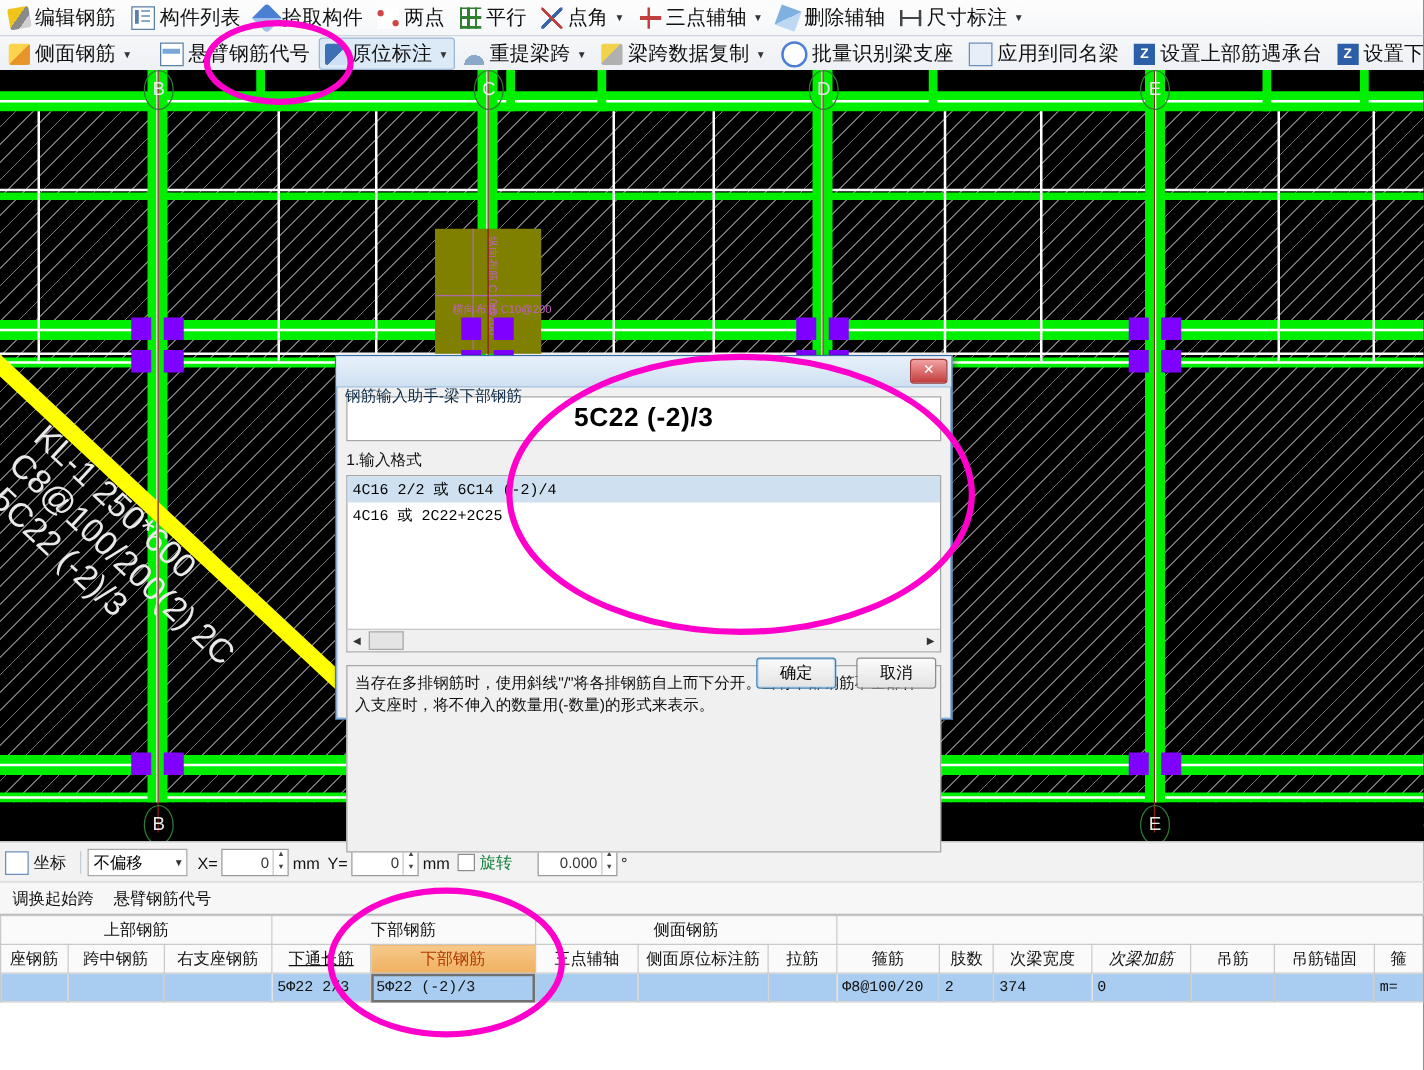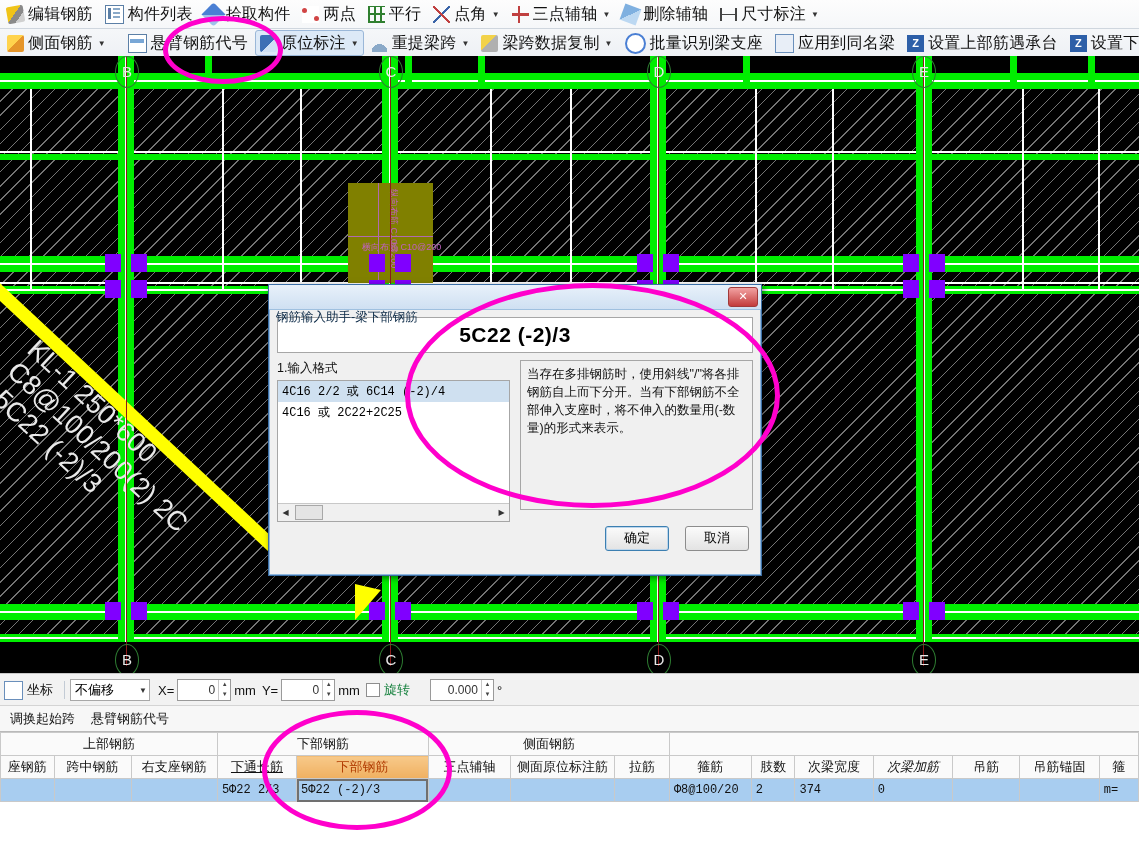--- a/index.html
+++ b/index.html
@@ -84,21 +84,21 @@
     background:#f0f0f0;border:1px solid #3a6ea5;
     box-shadow:0 0 0 1px #8fb6dd inset,2px 2px 6px rgba(0,0,0,.5);}
   .dlgbar{height:24px;background:linear-gradient(#e8f1fa,#cfe0f2);
     border-bottom:1px solid #9fc0df;display:flex;align-items:center;padding:0 3px 0 7px;}
   .dlgtitle{flex:1;font-size:12.5px;color:#0c2a47;margin-top:40px;}
   .dlgclose{width:28px;height:18px;border:1px solid #a03a3a;border-radius:3px;
     background:linear-gradient(#f2a2a2,#c33c3c);color:#fff;font-size:11px;line-height:16px;text-align:center;cursor:pointer;}
   .dlgvalbox{margin:7px 8px 0 8px;height:34px;background:#fff;border:1px solid #a6a6a6;
     display:flex;align-items:center;justify-content:center;}
   .dlgval{font-size:21px;font-weight:bold;color:#000;letter-spacing:.5px;}
-  .dlgcols{display:flex;margin:7px 8px 0 8px;gap:10px;}
+  .dlgcols{display:flex;margin:7px 8px 0 8px;gap:10px;flex-direction:column;}
   .dlgcol{flex:1;}
   .dlglab{font-size:12.5px;color:#111;margin-bottom:3px;}
   .listbox{height:140px;background:#fff;border:1px solid #a6a6a6;position:relative;overflow:hidden;}
   .listrow{font-family:"Liberation Mono","DejaVu Sans Mono",monospace;font-size:12px;
     padding:2px 4px;white-space:nowrap;cursor:default;}
   .listrow.sel{background:#cfe0f0;}
   .hscroll{position:absolute;left:0;right:0;bottom:0;height:17px;background:#f0f0f0;
     border-top:1px solid #c8c8c8;display:flex;align-items:center;}
   .sbbtn{width:15px;height:15px;font-size:8px;line-height:15px;text-align:center;color:#333;cursor:pointer;}
   .sbthumb{width:26px;height:13px;background:#e4e4e4;border:1px solid #a8a8a8;margin-left:2px;cursor:pointer;}

